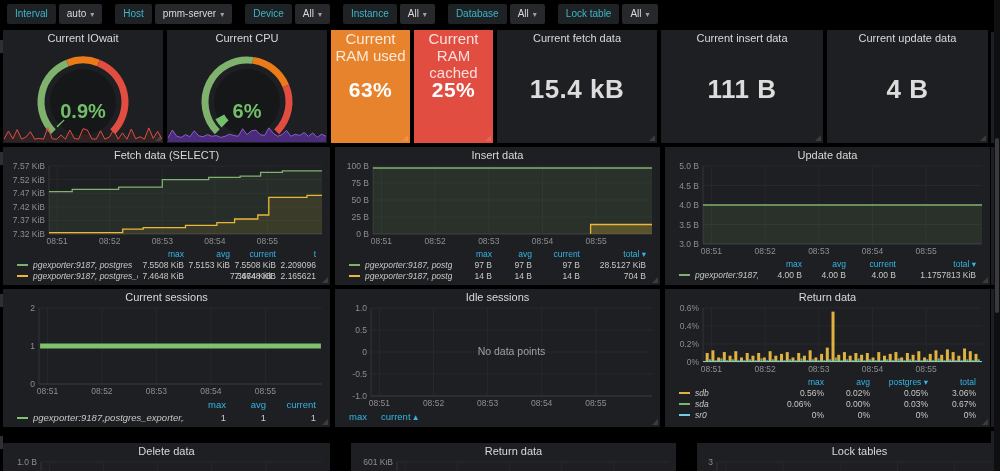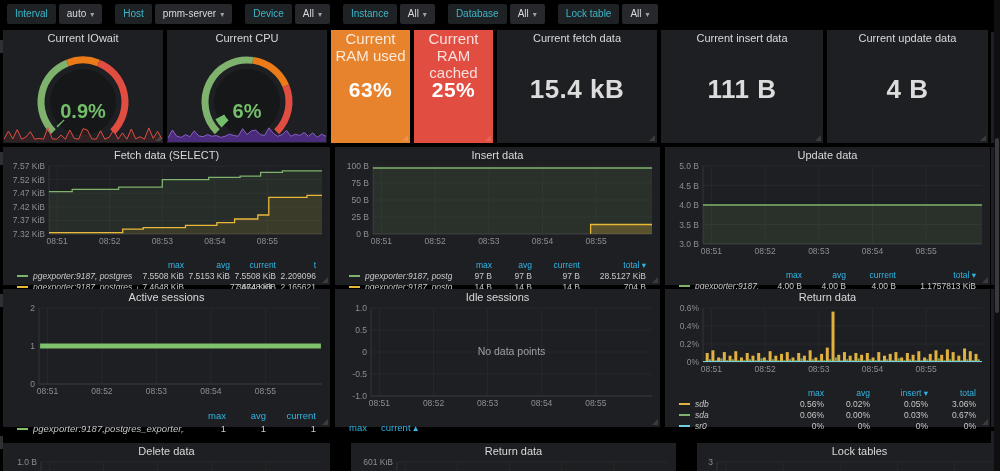--- a/index.html
+++ b/index.html
@@ -32,21 +32,21 @@
   .gauge-value { position:absolute; top:70px; left:0; width:100%; text-align:center;
     font-size:20px; font-weight:bold; color:#73bf69; z-index:2; }
   .spark { position:absolute; left:1px; right:1px; bottom:1px; height:24px; z-index:1; }
   .bigval { flex:1; display:flex; align-items:center; justify-content:center;
     font-size:26px; font-weight:bold; color:#dcdcdc; padding-bottom:10px; letter-spacing:0.5px; }
   .p-ram .ptitle { color:rgba(255,255,255,0.82); }
   .p-ram .bigval { font-size:21px; color:#ffffff; }
 
   
   .chart { position:relative; width:100%; flex:none; }
-  .legend { padding:1px 14px 0 14px; flex:none;margin-top:11px; }
+  .legend { padding:1px 14px 0 14px; flex:none; }
   .lg-row { display:flex; align-items:center; height:11px; font-size:8.5px; color:#c7c8c9; }
   .lg-head .lg-cell { color:#33b5e5; cursor:pointer; }
   .lg-swatch { width:11px; height:2px; margin-right:5px; flex:none; cursor:pointer; }
   .lg-name { flex:1; white-space:nowrap; overflow:hidden; text-align:left; cursor:pointer;font-style:italic; }
   .lg-cell { text-align:right; flex:none; white-space:nowrap; }
   .lg-cell.lg-left { width:auto; margin-right:14px; text-align:left; }
   .legend-big .lg-row { height:13px; font-size:9.5px; }
 
   
   .vscroll { position:absolute; right:0; top:0; bottom:0; width:6px; background:#0e0f10; z-index:5; }
@@ -297,21 +297,21 @@
             <div class="lg-cell" style="width: 44px;">4.00 B</div>
             <div class="lg-cell" style="width: 50px;">4.00 B</div>
             <div class="lg-cell" style="width: 80px;">1.1757813 KiB</div>
           </div>
         </div>
     </div>
   </div>
 
   <div class="row rc">
     <div class="panel" style="width:327px">
-      <div class="ptitle">Active sessions</div>
+      <div class="ptitle">Current sessions</div>
       <div class="chart" style="height:92px"><svg width="327" height="92">
             <line x1="44.49" y1="3" x2="44.49" y2="79" stroke="#26282b" stroke-width="1"></line>
             <text x="44.49" y="89" fill="#8d8e91" font-size="8.5" text-anchor="middle">08:51</text>
             <line x1="98.9675" y1="3" x2="98.9675" y2="79" stroke="#26282b" stroke-width="1"></line>
             <text x="98.9675" y="89" fill="#8d8e91" font-size="8.5" text-anchor="middle">08:52</text>
             <line x1="153.445" y1="3" x2="153.445" y2="79" stroke="#26282b" stroke-width="1"></line>
             <text x="153.445" y="89" fill="#8d8e91" font-size="8.5" text-anchor="middle">08:53</text>
             <line x1="207.9225" y1="3" x2="207.9225" y2="79" stroke="#26282b" stroke-width="1"></line>
             <text x="207.9225" y="89" fill="#8d8e91" font-size="8.5" text-anchor="middle">08:54</text>
             <line x1="262.4" y1="3" x2="262.4" y2="79" stroke="#26282b" stroke-width="1"></line>
@@ -495,35 +495,35 @@
             <rect x="298.0625" y="43.5" width="3" height="13.5" fill="#e0b13e"></rect>
             <rect x="303.78200000000004" y="46.2" width="3" height="10.799999999999997" fill="#e0b13e"></rect>
             <rect x="309.5015" y="48.9" width="3" height="8.100000000000001" fill="#e0b13e"></rect>
             <polyline points="38,56.5 317,56.5" fill="none" stroke="#6ed0e0" stroke-width="1"></polyline>
           </svg></div>
       <div class="legend">
           <div class="lg-row lg-head">
             <div class="lg-name"></div>
             <div class="lg-cell" style="width: 50px;">max</div>
             <div class="lg-cell" style="width: 46px;">avg</div>
-            <div class="lg-cell" style="width: 58px;">insert ▾</div>
+            <div class="lg-cell" style="width: 58px;">postgres ▾</div>
             <div class="lg-cell" style="width: 48px;">total</div>
           </div>
           <div class="lg-row">
             <div class="lg-swatch" style="background: rgb(224, 177, 62);"></div>
             <div class="lg-name">sdb</div>
             <div class="lg-cell" style="width: 50px;">0.56%</div>
             <div class="lg-cell" style="width: 46px;">0.02%</div>
             <div class="lg-cell" style="width: 58px;">0.05%</div>
             <div class="lg-cell" style="width: 48px;">3.06%</div>
           </div>
           <div class="lg-row">
             <div class="lg-swatch" style="background: rgb(126, 178, 109);"></div>
             <div class="lg-name">sda</div>
-            <div class="lg-cell" style="width: 50px;">0.06%</div>
+            <div class="lg-cell" style="width: 50px; text-align: center;">0.06%</div>
             <div class="lg-cell" style="width: 46px;">0.00%</div>
             <div class="lg-cell" style="width: 58px;">0.03%</div>
             <div class="lg-cell" style="width: 48px;">0.67%</div>
           </div>
           <div class="lg-row">
             <div class="lg-swatch" style="background: rgb(110, 208, 224);"></div>
             <div class="lg-name">sr0</div>
             <div class="lg-cell" style="width: 50px;">0%</div>
             <div class="lg-cell" style="width: 46px;">0%</div>
             <div class="lg-cell" style="width: 58px;">0%</div>

